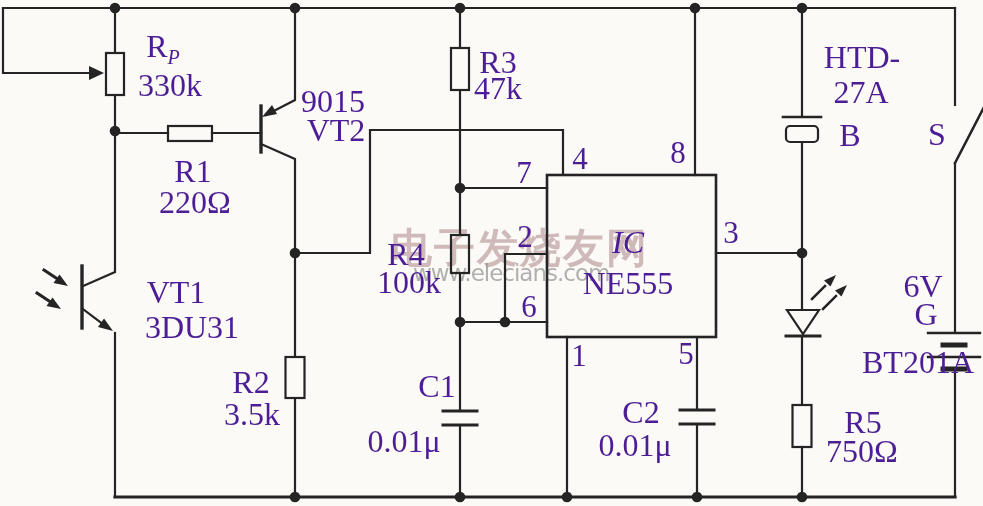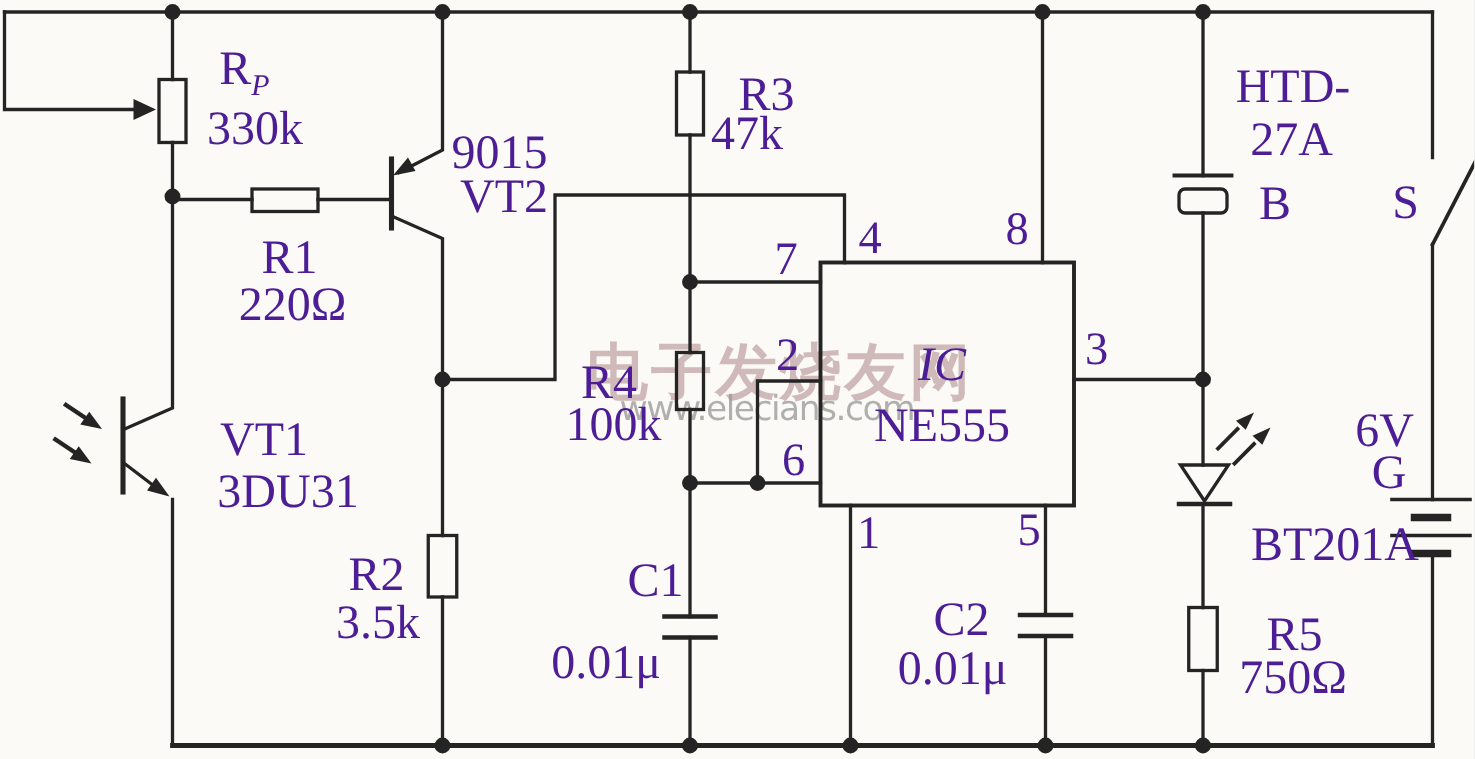--- a/index.html
+++ b/index.html
@@ -191,21 +191,21 @@
 
   <div class="lbl" style="left:193px;top:171px;">R1</div>
   <div class="lbl" style="left:195px;top:202px;">220Ω</div>
 
   <div class="lbl" style="left:176px;top:292px;">VT1</div>
   <div class="lbl" style="left:173px;top:327px;margin-left:19px;">3DU31</div>
 
   <div class="lbl" style="left:251px;top:382px;">R2</div>
   <div class="lbl" style="left:252px;top:414px;">3.5k</div>
 
-  <div class="lbl" style="left:498px;top:62px;margin-left:13px;">R3</div>
+  <div class="lbl" style="left:498px;top:62px;">R3</div>
   <div class="lbl" style="left:498px;top:88px;">47k</div>
 
   <div class="lbl" style="left:406px;top:254px;">R4</div>
   <div class="lbl" style="left:409px;top:282px;">100k</div>
 
   <div class="lbl" style="left:408px;top:386px;margin-left:29px;">C1</div>
   <div class="lbl" style="left:404px;top:441px;">0.01μ</div>
 
   <div class="lbl" style="left:641px;top:412px;">C2</div>
   <div class="lbl" style="left:635px;top:445px;">0.01μ</div>
@@ -215,21 +215,21 @@
 
   <div class="lbl" style="left:862px;top:57px;">HTD-</div>
   <div class="lbl" style="left:861px;top:92px;">27A</div>
   <div class="lbl" style="left:850px;top:135px;">B</div>
 
   <div class="lbl" style="left:937px;top:134px;">S</div>
 
   <div class="lbl" style="left:923px;top:286px;">6V</div>
   <div class="lbl" style="left:926px;top:314px;">G</div>
 
-  <div class="lbl" style="left:890px;top:362px;text-align:right;">BT201A</div>
+  <div class="lbl" style="left:918px;top:362px;text-align:right;">BT201A</div>
 
   <div class="lbl" style="left:863px;top:422px;">R5</div>
   <div class="lbl" style="left:862px;top:451px;">750Ω</div>
 
   <div class="lbl pin" style="left:524px;top:172px;">7</div>
   <div class="lbl pin" style="left:580px;top:158px;">4</div>
   <div class="lbl pin" style="left:678px;top:152px;">8</div>
   <div class="lbl pin" style="left:525px;top:236px;">2</div>
   <div class="lbl pin" style="left:529px;top:306px;">6</div>
   <div class="lbl pin" style="left:731px;top:232px;">3</div>

